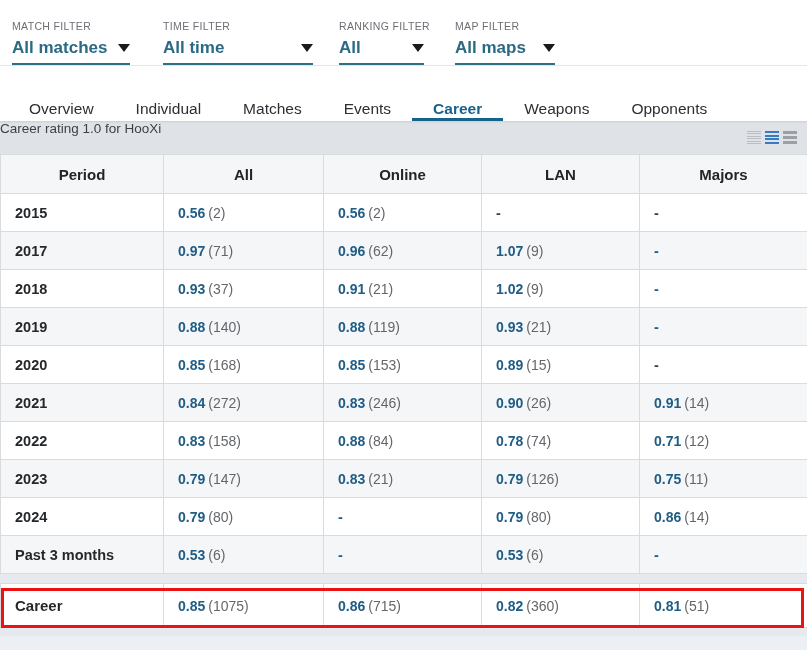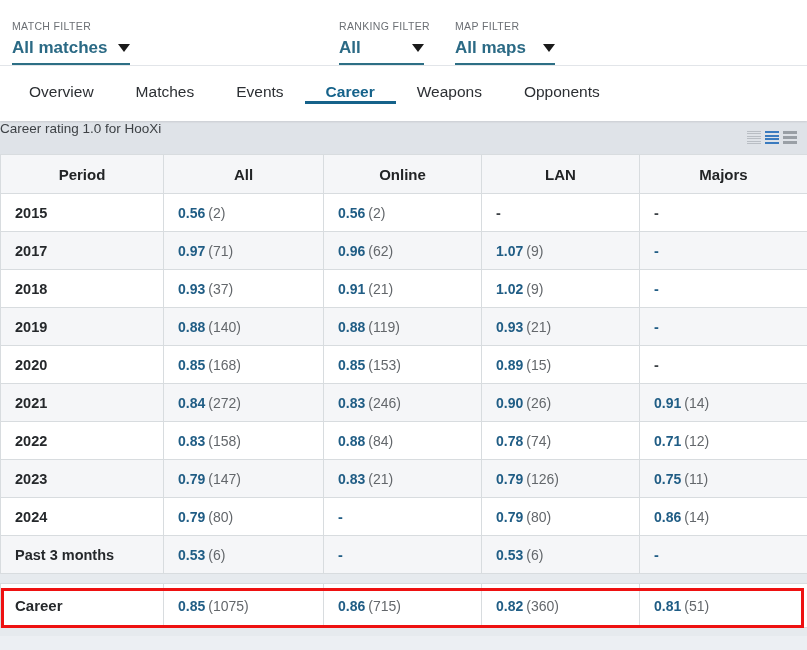--- a/index.html
+++ b/index.html
@@ -70,21 +70,21 @@
   #fg-rank  { left: 339px; }
   #fg-rank  .filter-control { width: 85px; }
   #fg-map   { left: 455px; }
   #fg-map   .filter-control { width: 100px; }
 
   
   .tab-bar {
     background: #ffffff;
     height: 55px;
     display: flex;
-    align-items: center;
+    align-items: flex-end;
     padding-left: 8px;
     box-sizing: border-box;
     box-shadow: 0 1px 2px rgba(0,0,0,0.10);
     position: relative;
     z-index: 2;
   }
   .tab {
     display: flex;
     align-items: center;
     justify-content: center;
@@ -236,20 +236,27 @@
 <div class="filter-bar">
 
   <div class="filter-group" id="fg-match">
     <div class="filter-label">MATCH FILTER</div>
     <div class="filter-control">
       <span class="filter-value">All matches</span>
       <span class="caret-down"></span>
     </div>
   </div>
 
+  <div class="filter-group" id="fg-time">
+    <div class="filter-label">TIME FILTER</div>
+    <div class="filter-control">
+      <span class="filter-value">All time</span>
+      <span class="caret-down"></span>
+    </div>
+  </div>
 
   <div class="filter-group" id="fg-rank">
     <div class="filter-label">RANKING FILTER</div>
     <div class="filter-control">
       <span class="filter-value">All</span>
       <span class="caret-down"></span>
     </div>
   </div>
 
   <div class="filter-group" id="fg-map">
@@ -257,20 +264,21 @@
     <div class="filter-control">
       <span class="filter-value">All maps</span>
       <span class="caret-down"></span>
     </div>
   </div>
 
 </div>
 
 <div class="tab-bar">
   <div class="tab">Overview</div>
+  <div class="tab">Individual</div>
   <div class="tab">Matches</div>
   <div class="tab">Events</div>
   <div class="tab active">Career</div>
   <div class="tab">Weapons</div>
   <div class="tab">Opponents</div>
 </div>
 
 <div class="content">
 
   <div class="panel-header">

